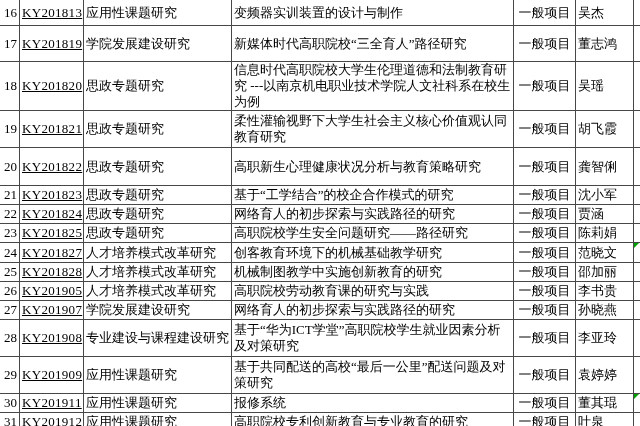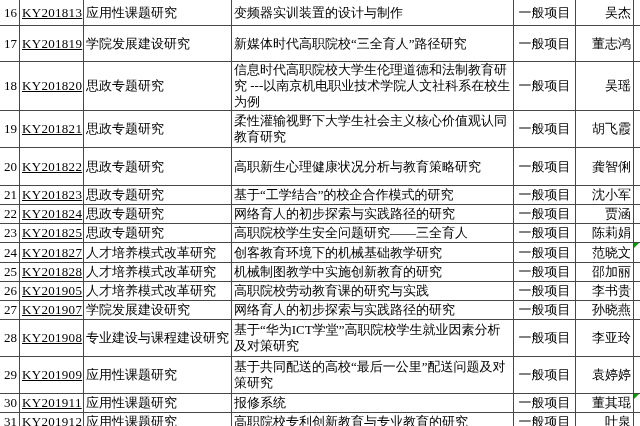--- a/index.html
+++ b/index.html
@@ -30,21 +30,21 @@
     font-size: 13px;
     line-height: 16px;
     color: #000000;
     background: #ffffff;
   }
   td.c-num    { text-align: right; padding: 0 1px; }
   td.c-code   { padding-left: 3px; letter-spacing: 0.3px; text-decoration: underline; }
   td.c-cat    { padding-left: 2px; }
   td.c-title  { padding-left: 2px; }
   td.c-type   { padding-left: 2px; text-align: center; }
-  td.c-leader { padding-left: 3px; position: relative; text-align: right; }
+  td.c-leader { padding-left: 3px; position: relative; }
   td.c-next   { padding: 0; position: relative; }
   .flag {
     position: absolute;
     top: 0;
     left: 0;
     width: 0;
     height: 0;
     border-top: 5px solid var(--flag-color, #00a000);
     border-right: 5px solid transparent;
   }
@@ -131,21 +131,21 @@
     <td class="c-title">网络育人的初步探索与实践路径的研究</td>
     <td class="c-type">一般项目</td>
     <td class="c-leader">贾涵</td>
     <td class="c-next"></td>
   </tr>
 
   <tr style="height: 19px;">
     <td class="c-num">23</td>
     <td class="c-code">KY201825</td>
     <td class="c-cat">思政专题研究</td>
-    <td class="c-title">高职院校学生安全问题研究——三全育人</td>
+    <td class="c-title">高职院校学生安全问题研究——路径研究</td>
     <td class="c-type">一般项目</td>
     <td class="c-leader">陈莉娟</td>
     <td class="c-next"></td>
   </tr>
 
   <tr style="height: 20px;">
     <td class="c-num">24</td>
     <td class="c-code">KY201827</td>
     <td class="c-cat">人才培养模式改革研究</td>
     <td class="c-title">创客教育环境下的机械基础教学研究</td>

